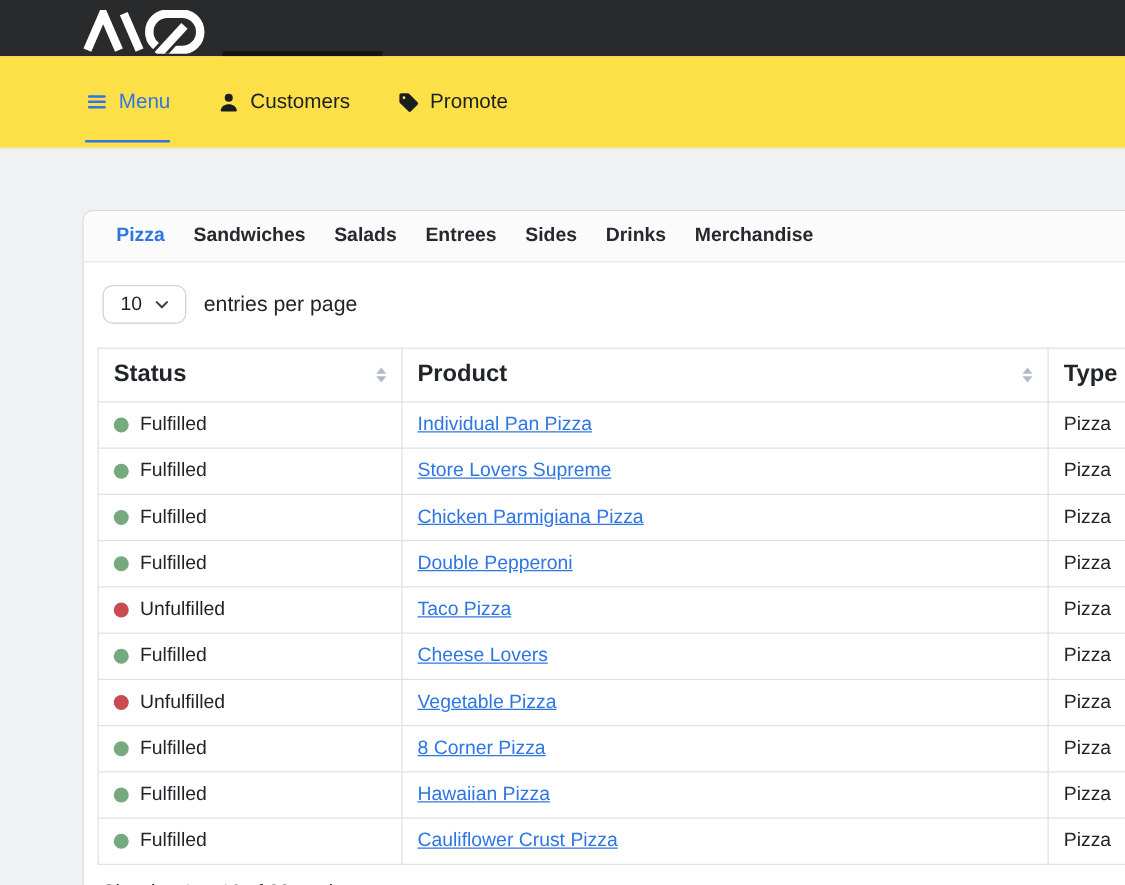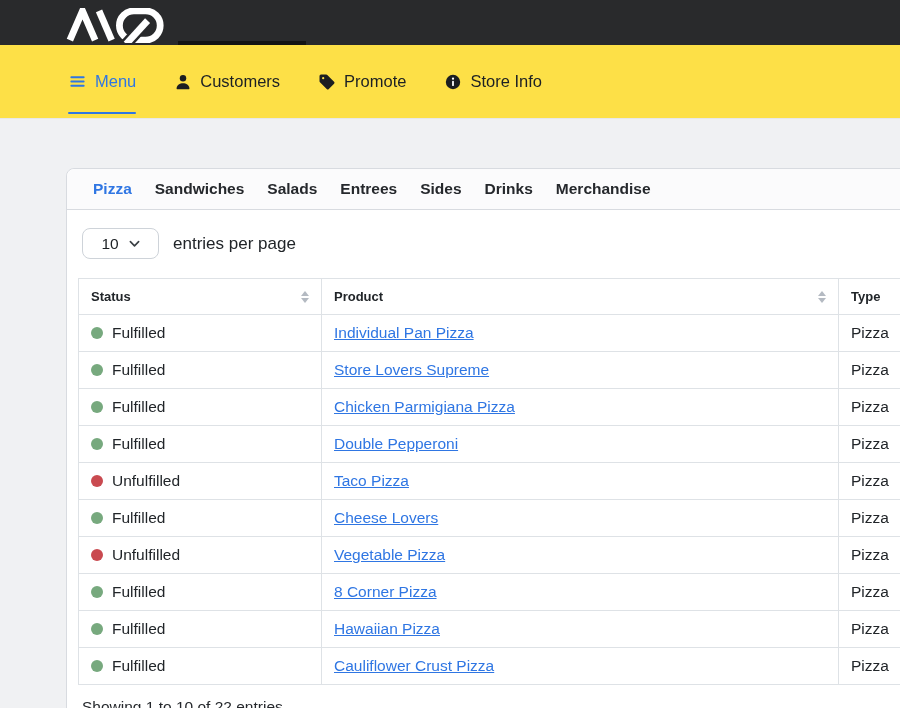--- a/index.html
+++ b/index.html
@@ -24,28 +24,28 @@
   
   .card { position:absolute; left:66px; top:168px; width:1014px; background:#ffffff;
           border:1px solid #d8dbe0; border-radius:8px; }
   .card-header { display:flex; align-items:center; gap:23px; padding:0 26px; height:41px;
                  background:#fbfbfc; border-bottom:1px solid #d8dbe0; border-radius:8px 8px 0 0; }
   .tab { font-size:15.5px; font-weight:700; color:#25282c; text-decoration:none; cursor:pointer; }
   .tab.active { color:#2f76e3; }
   .card-body { padding:18px 11px 14px 11px; }
 
   .size-row { display:flex; align-items:center; margin:0 0 19px 4px; }
-  .select { display:flex; align-items:center; justify-content:center; gap:10px; width:77px; height:31px;
+  .select { display:flex; align-items:center; justify-content:center; gap:10px; width:67px; height:31px;
             border:1px solid #ced3d9; border-radius:8px; background:#fff; font-size:15.5px; color:#1c2024;
             cursor:pointer; }
   .size-label { margin-left:14px; font-size:17px; color:#212529; }
 
   table { border-collapse:collapse; width:100%; background:#fff; }
   th, td { border:1px solid #dee2e6; text-align:left; vertical-align:middle; }
-  th { font-size:13px; font-weight:700; color:#212529; padding:10px 12px; }
+  th { font-size:19px; font-weight:700; color:#212529; padding:10px 12px; }
   td { font-size:15.5px; color:#212529; padding:7px 12px; height:37px; }
   .col-status { width:243px; }
   .col-product { width:517px; }
   .th-inner { display:flex; align-items:center; justify-content:space-between; }
   .sort-stack { display:flex; flex-direction:column; align-items:center; gap:2px; margin-left:8px; }
   .caret-up { width:0; height:0; border-left:4px solid transparent; border-right:4px solid transparent;
               border-bottom:5px solid #b4bac2; }
   .caret-down { width:0; height:0; border-left:4px solid transparent; border-right:4px solid transparent;
                 border-top:5px solid #b4bac2; }
   .status-wrap { display:flex; align-items:center; }
@@ -95,30 +95,20 @@
       </span>
       <span>Customers</span>
     </a>
     <a class="nav-item">
       <span class="nav-icon">
         <svg viewBox="0 0 24 24" width="18" height="18">
             <path fill="#1b1e21" d="M21.4 11.6l-9-9A2 2 0 0 0 11 2H4a2 2 0 0 0-2 2v7c0 .5.2 1 .6 1.4l9 9a2 2 0 0 0 2.8 0l7-7a2 2 0 0 0 0-2.8zM6.9 8.4a1.5 1.5 0 1 1 1.5-1.5 1.5 1.5 0 0 1-1.5 1.5z"></path>
           </svg>
       </span>
       <span>Promote</span>
-    </a>
-    <a class="nav-item">
-      <span class="nav-icon">
-        <svg viewBox="0 0 24 24" width="18" height="18">
-            <circle cx="12" cy="12" r="9.6" fill="#1b1e21"></circle>
-            <circle cx="12" cy="7.6" r="1.5" fill="#fff"></circle>
-            <rect x="10.8" y="10.2" width="2.4" height="7.2" rx="1.2" fill="#fff"></rect>
-          </svg>
-      </span>
-      <span>Store Info</span>
     </a>
   </nav>
 
   <main class="page">
     <section class="card">
       <div class="card-header">
         <a class="tab active">Pizza</a>
         <a class="tab">Sandwiches</a>
         <a class="tab">Salads</a>
         <a class="tab">Entrees</a>

